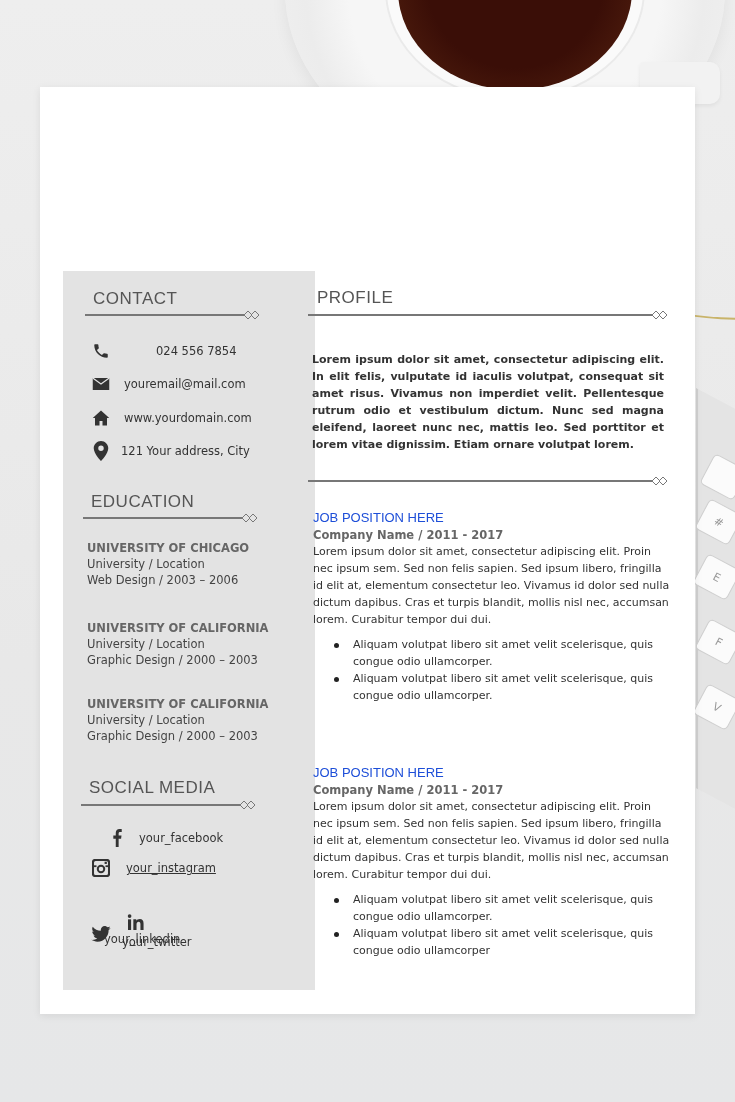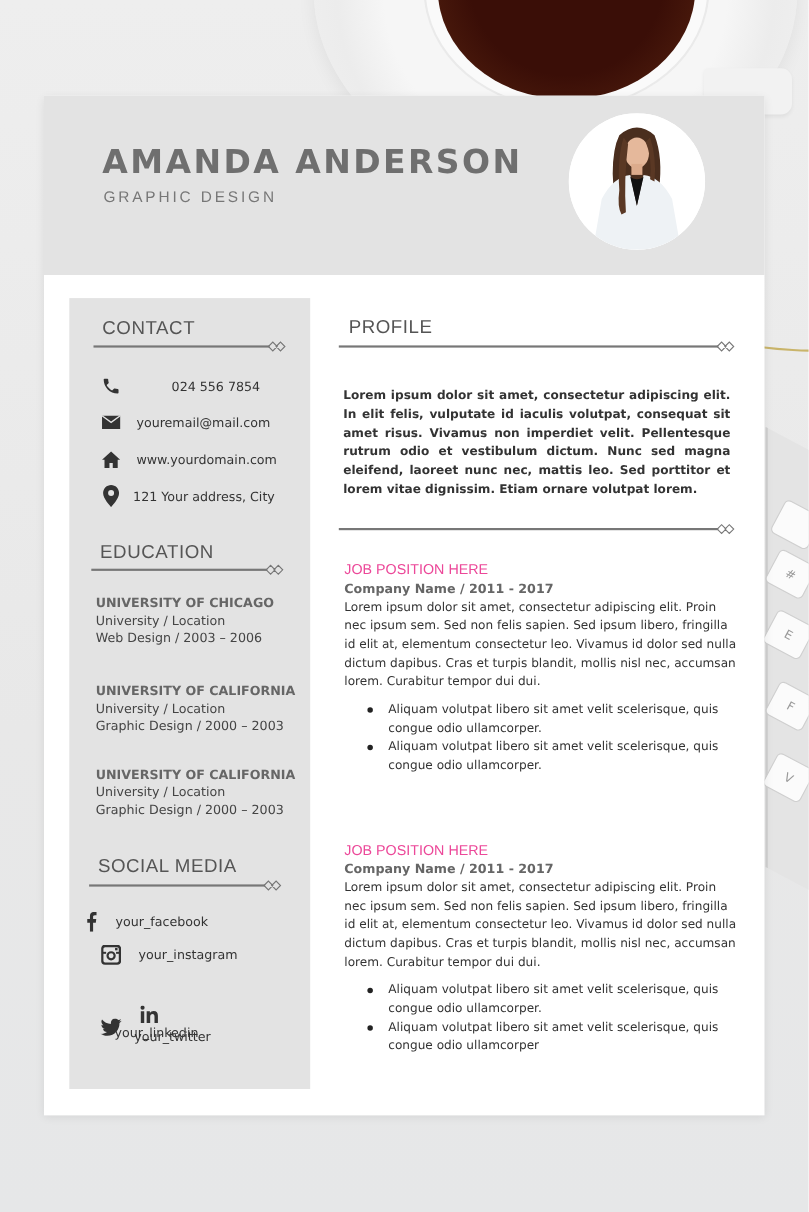--- a/index.html
+++ b/index.html
@@ -66,21 +66,21 @@
     font-family: "Liberation Sans", sans-serif; font-size: 14px;
     letter-spacing: 2.6px; color: #777777; white-space: nowrap;
   }
   .photo {
     position: absolute; left: 477px; top: 16px; width: 124px; height: 124px;
     border-radius: 50%; background: #ffffff; overflow: hidden;
   }
 
   
   .sidebar {
-    position: absolute; left: 23px; top: 184px; width: 219px; height: 719px;
+    position: absolute; left: 23px; top: 184px; width: 252px; height: 719px;
     background: #e3e3e3;
   }
   .sec-title {
     position: absolute; font-family: "Liberation Sans", sans-serif;
     font-size: 17px; color: #555555; letter-spacing: 0.5px; white-space: nowrap;
   }
   .divider {
     position: absolute; height: 10px;
   }
   .divider .line {
@@ -101,21 +101,21 @@
   .edu .school { font-size: 11.5px; font-weight: bold; color: #666666; line-height: 16px; white-space: nowrap; }
   .edu .line2, .edu .line3 { font-size: 11.5px; color: #444444; line-height: 16px; white-space: nowrap; }
 
   
   .para {
     position: absolute; font-family: "DejaVu Sans", sans-serif;
     font-size: 11px; line-height: 17px; color: #333333; text-align: justify;
   }
   .job-pos {
     position: absolute; font-family: "Liberation Sans", sans-serif;
-    font-size: 13px; color: #ec4899; white-space: nowrap;
+    font-size: 13px; color: #1d4ed8; white-space: nowrap;
   }
   .company {
     position: absolute; font-family: "DejaVu Sans", sans-serif;
     font-size: 11.5px; font-weight: bold; color: #666666; white-space: nowrap;
   }
   .bullets {
     position: absolute; font-family: "DejaVu Sans", sans-serif;
     font-size: 11px; line-height: 17px; color: #333333; list-style: none;
   }
   .bullets li { position: relative; padding-left: 0; }
@@ -134,42 +134,20 @@
 <div class="plate-edge"></div>
 <div class="keyboard"></div>
 <div class="key" style="left:705px;top:460px;"></div>
 <div class="key" style="left:700px;top:505px;">#</div>
 <div class="key" style="left:698px;top:560px;">E</div>
 <div class="key" style="left:700px;top:625px;">F</div>
 <div class="key" style="left:698px;top:690px;">V</div>
 
 <div class="paper">
 
-  <div class="header">
-    <div class="name">AMANDA ANDERSON</div>
-    <div class="title">GRAPHIC DESIGN</div>
-    <div class="photo">
-      <svg width="124" height="124" viewBox="0 0 124 124">
-        <rect width="124" height="124" fill="#ffffff"></rect>
-
-        <path d="M46 20 Q62 6 78 20 Q86 40 82 70 Q80 95 74 100 L50 100 Q40 80 40 55 Q40 32 46 20Z" fill="#4a2e1e"></path>
-
-        <ellipse cx="62" cy="36" rx="11" ry="14" fill="#e5b89b"></ellipse>
-
-        <rect x="57" y="46" width="10" height="10" fill="#dcab8c"></rect>
-
-        <path d="M22 124 L30 78 Q40 58 56 56 L62 84 L68 56 Q84 58 94 78 L102 124Z" fill="#eef2f5"></path>
-
-        <path d="M56 58 L62 84 L68 58 Q62 62 56 58Z" fill="#111111"></path>
-
-        <path d="M50 22 Q44 40 46 70 Q44 85 48 92 L52 90 Q50 60 54 28Z" fill="#5a3824"></path>
-        <path d="M74 22 Q80 40 78 62 L74 60 Q76 40 70 26Z" fill="#5a3824"></path>
-      </svg>
-    </div>
-  </div>
 
   <div class="sidebar">
 
     <div class="sec-title" style="left:30px;top:18px;">CONTACT</div>
     <div class="divider" style="left:22px;top:39px;width:176px;">
       <div class="line" style="width:160px;"></div>
       <svg style="left:158px;" width="18" height="10" viewBox="0 0 18 10">
         <path d="M1 5 L5 1 L9 5 L5 9Z M8 5 L12 1 L16 5 L12 9Z" fill="none" stroke="#777" stroke-width="1"></path>
       </svg>
     </div>
@@ -233,39 +211,39 @@
     </div>
 
     <div class="sec-title" style="left:26px;top:507px;">SOCIAL MEDIA</div>
     <div class="divider" style="left:18px;top:529px;width:176px;">
       <div class="line" style="width:160px;"></div>
       <svg style="left:158px;" width="18" height="10" viewBox="0 0 18 10">
         <path d="M1 5 L5 1 L9 5 L5 9Z M8 5 L12 1 L16 5 L12 9Z" fill="none" stroke="#777" stroke-width="1"></path>
       </svg>
     </div>
 
-    <div class="social-row" style="left:10px;top:557px;">
+    <div class="social-row" style="left:44px;top:557px;">
       <span class="ico">
         <svg width="12" height="18" viewBox="0 0 12 22">
             <path d="M8 22V12h3l.5-4H8V5.5C8 4.4 8.3 3.6 10 3.6h1.8V.2C11.4.1 10.3 0 9 0 6.3 0 4.5 1.6 4.5 4.7V8H1.5v4h3v10z" fill="#333"></path>
           </svg>
       </span>
       <span class="row-text" style="margin-left:12px;">your_facebook</span>
     </div>
     <div class="social-row" style="left:28px;top:587px;">
       <span class="ico">
         <svg width="18" height="18" viewBox="0 0 20 20">
             <rect x="1" y="1" width="18" height="18" rx="3" fill="none" stroke="#333" stroke-width="2.5"></rect>
             <circle cx="10" cy="11" r="3.6" fill="none" stroke="#333" stroke-width="2.2"></circle>
             <rect x="1" y="7" width="4" height="2" fill="#333"></rect>
             <rect x="15" y="7" width="4" height="2" fill="#333"></rect>
             <rect x="14" y="3" width="2.5" height="2.5" fill="#333"></rect>
           </svg>
       </span>
-      <span class="row-text" style="margin-left:15px;">your_instagram</span>
+      <span class="row-text" style="margin-left:15px;text-decoration:underline;">your_instagram</span>
     </div>
     <div class="social-row" style="left:28px;top:641px;flex-direction:column;">
       <span class="ico">
         <svg width="18" height="16" viewBox="0 0 20 18">
             <rect x="1" y="6" width="3.5" height="12" fill="#333"></rect>
             <circle cx="2.8" cy="2.3" r="2.1" fill="#333"></circle>
             <path d="M7 6h3.3v1.7C11 6.5 12.4 5.7 14.2 5.7c3 0 4.3 1.8 4.3 5V18H15v-6.5c0-1.7-.6-2.7-2-2.7s-2.4 1-2.4 2.9V18H7z" fill="#333"></path>
           </svg>
       </span>
       <span class="row-text" style="margin-left:13px;">your_linkedin</span>

